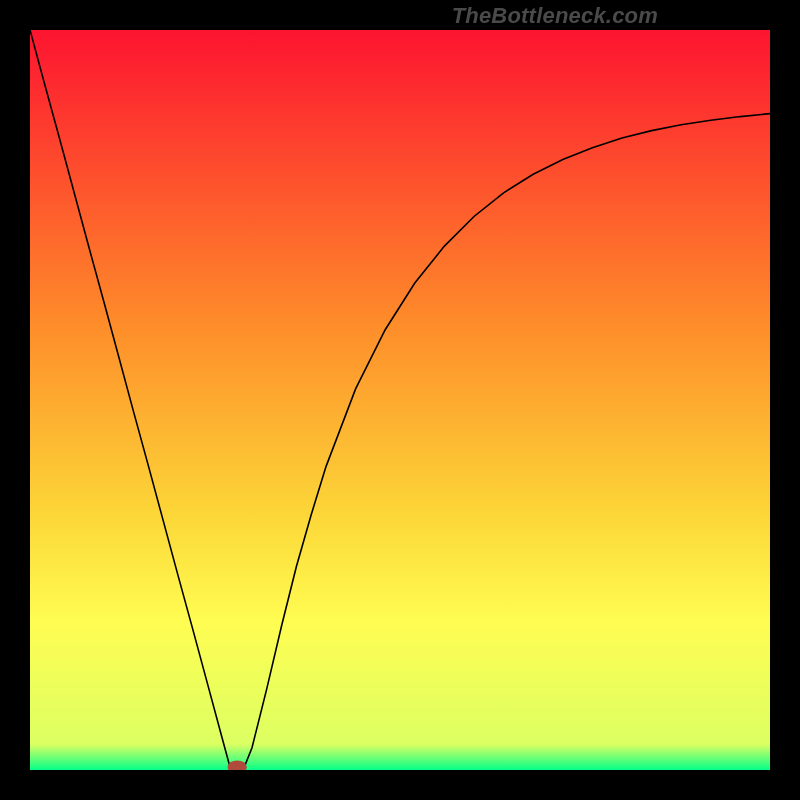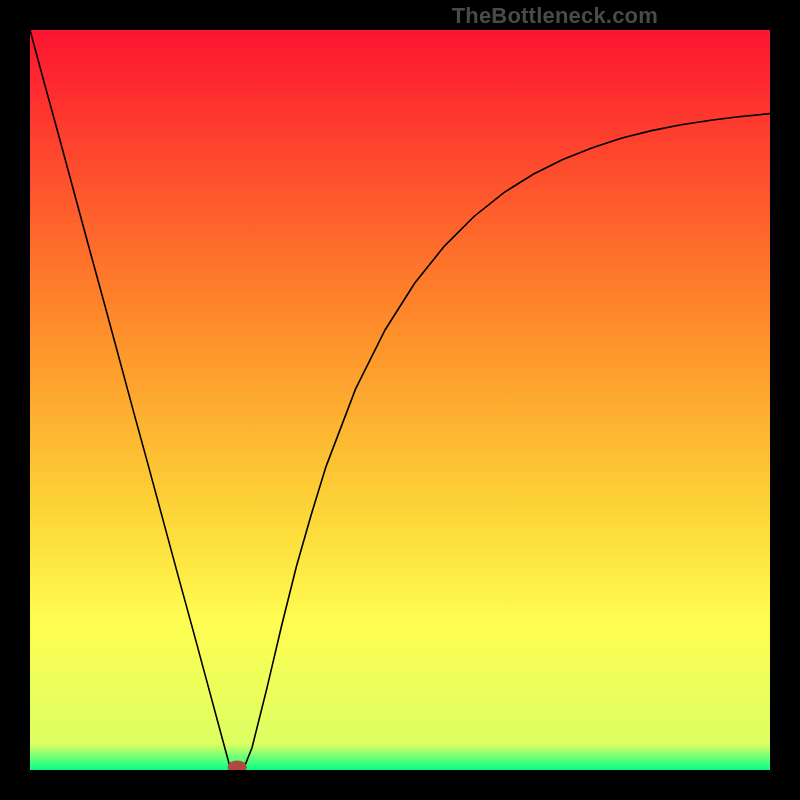--- a/index.html
+++ b/index.html
@@ -9,20 +9,21 @@
     height: 800px;
     background: #000;
     font-family: Arial, Helvetica, sans-serif;
     overflow: hidden;
   }
   .frame {
     position: relative;
     width: 676px;
     height: 800px;
     background: #000;
+    font-style: italic;
   }
   .watermark {
     position: absolute;
     top: 3px;
     right: 18px;
     color: #4a4a4a;
     font-size: 22px;
     font-weight: 600;
     letter-spacing: 0.2px;
     user-select: none;

